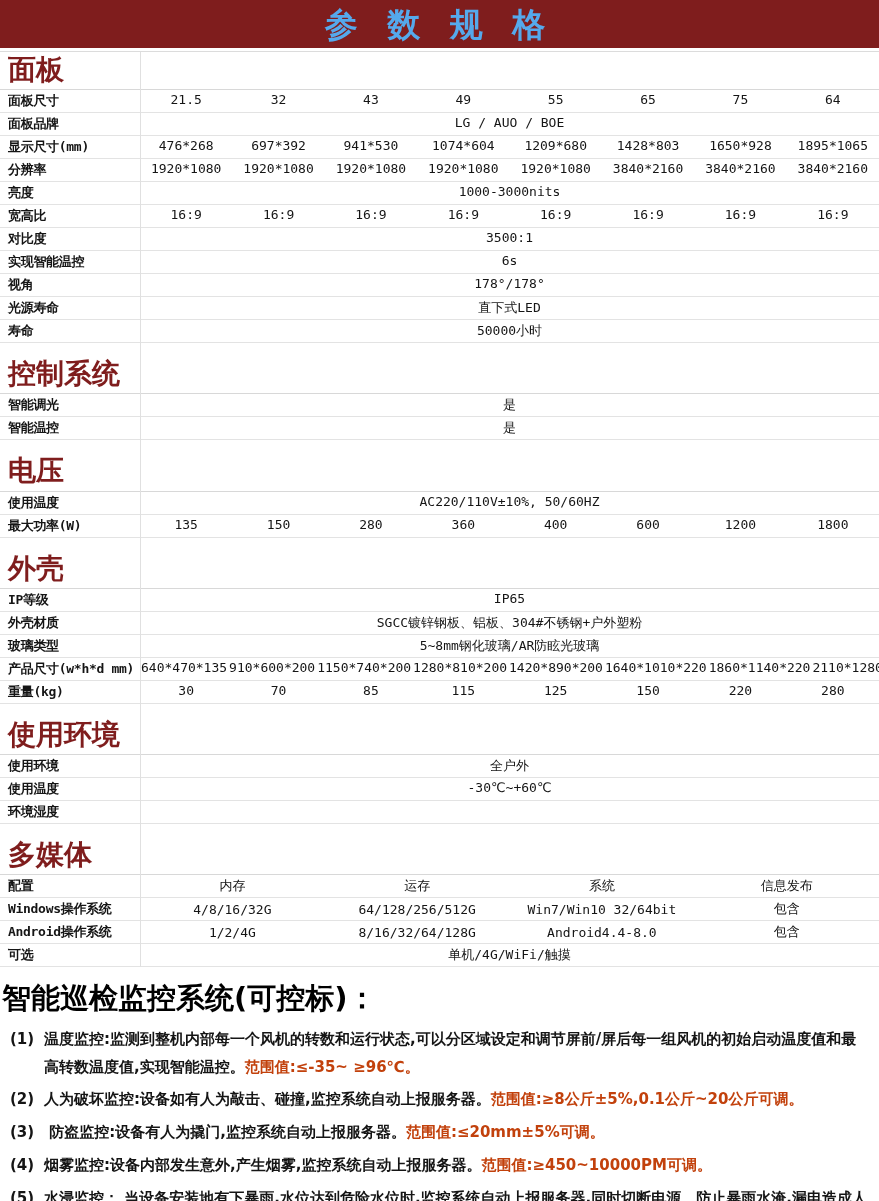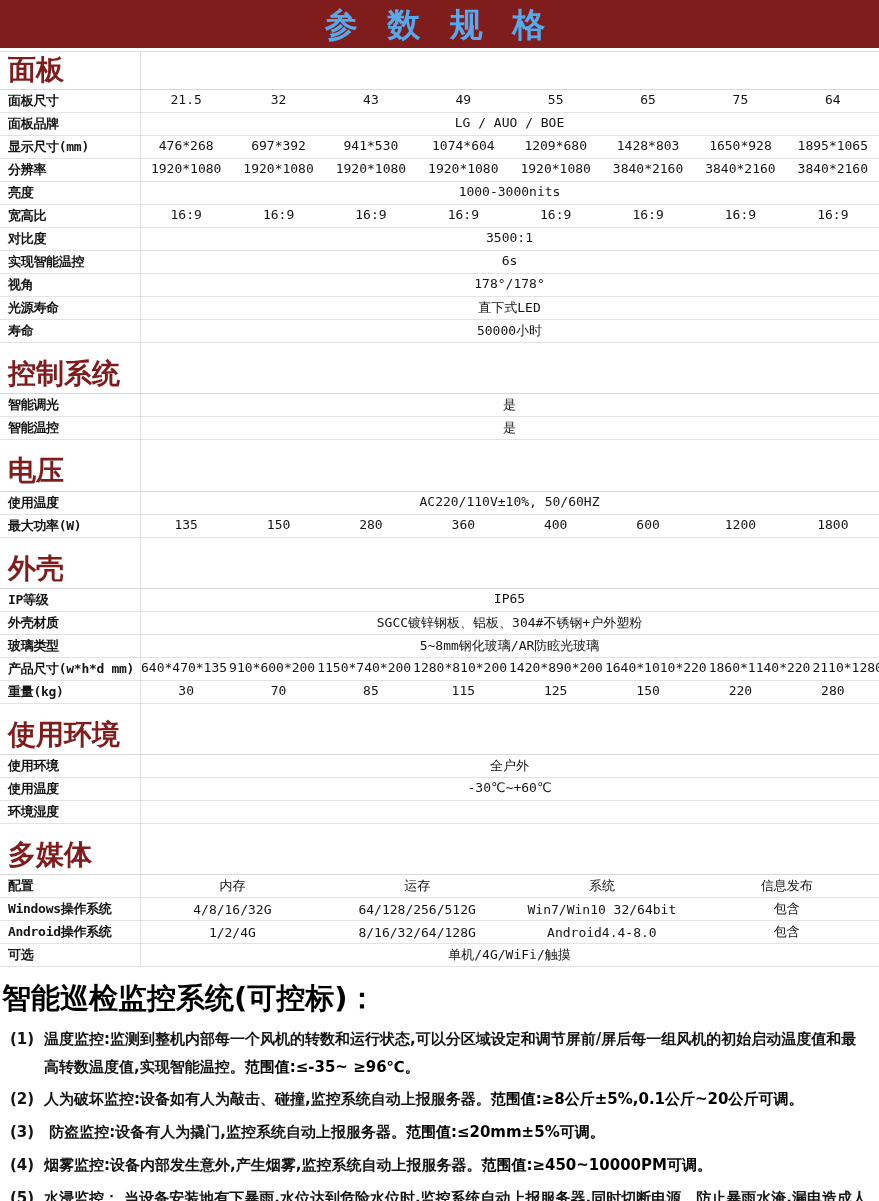--- a/index.html
+++ b/index.html
@@ -87,21 +87,21 @@
   }
   .item {
     display: flex;
     font-size: 15px;
     font-weight: 700;
     line-height: 1.85;
     margin-bottom: 5px;
   }
   .item .num { flex: none; width: 42px; padding-left: 8px; }
   .item .text { flex: 1; padding-right: 2px; }
-  .range { color: #000000; }
+  .range { color: #c2410c; }
 </style>
 </head>
 <body>
 
 <header class="banner">
   <h1>参 数 规 格</h1>
 </header>
 
 <div class="tables" id="tables">
     <div class="sec">

